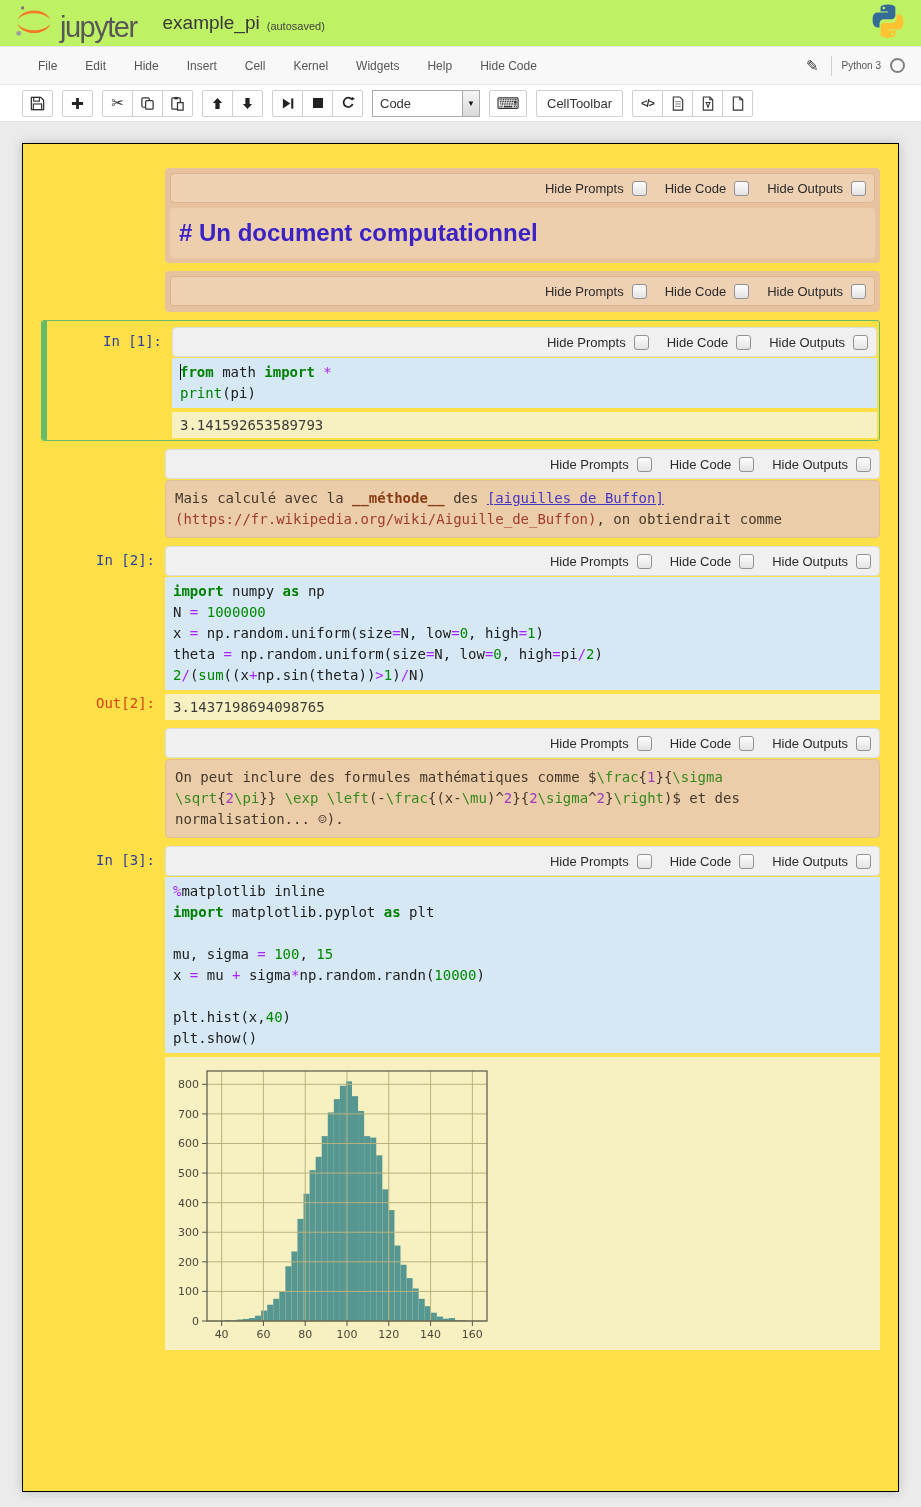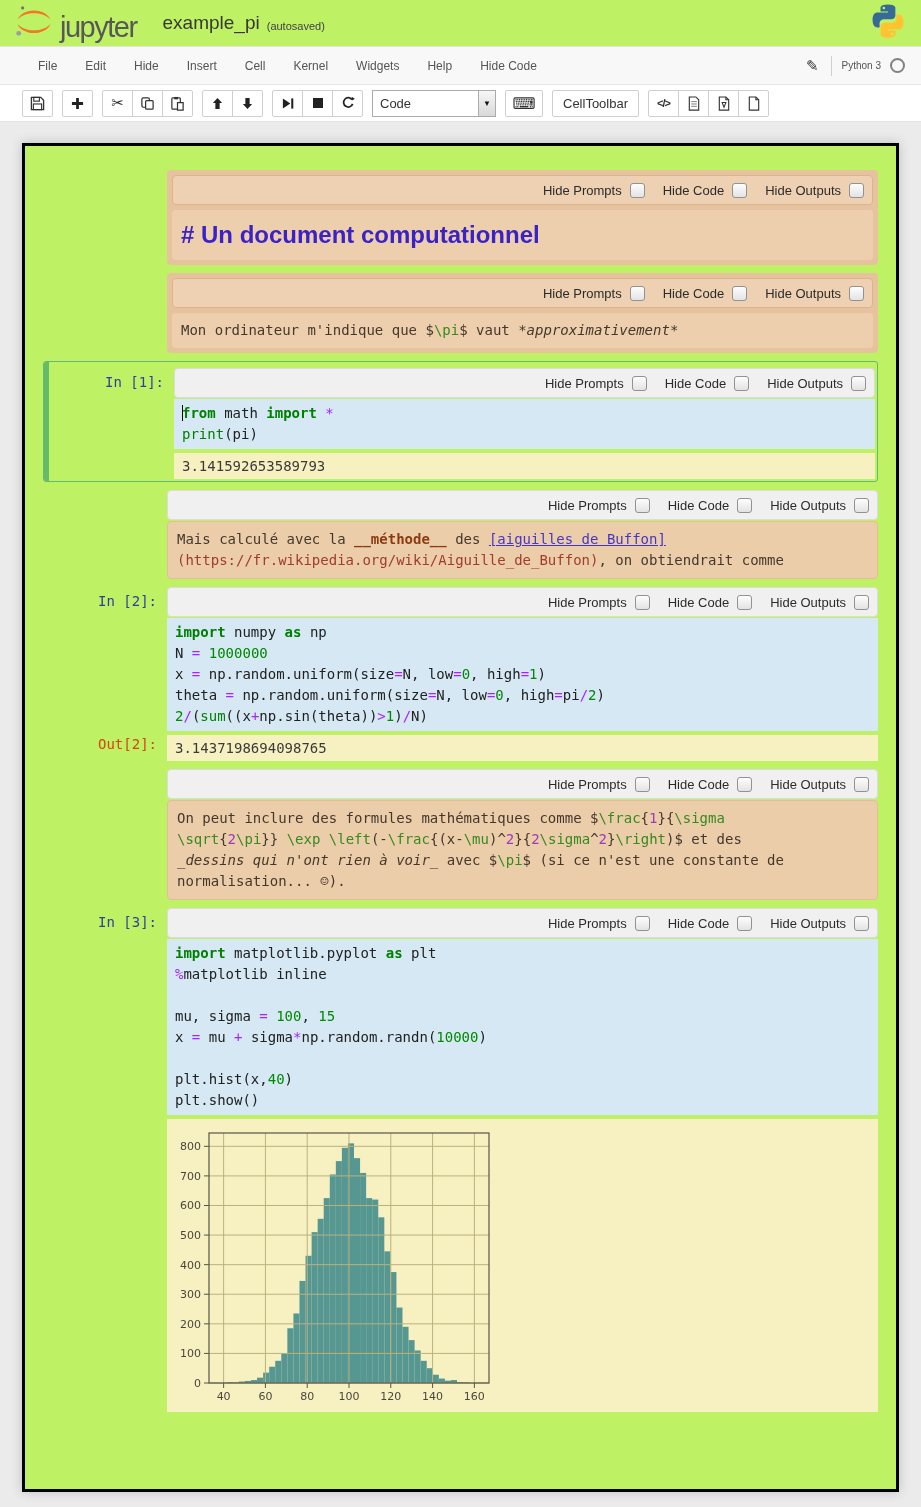--- a/index.html
+++ b/index.html
@@ -31,34 +31,34 @@
   #toolbar { height:37px; background:#fff; display:flex; align-items:center;
     padding-left:22px; border-bottom:1px solid #e3e3e3;}
   .btn-group { display:flex; margin-right:9px; }
   .tbtn { height:27px; min-width:31px; background:#fff; border:1px solid #cfcfcf;
     display:flex; align-items:center; justify-content:center; color:#333; font-size:14px;
     margin-left:-1px; cursor:pointer; }
   .btn-group .tbtn:first-child { margin-left:0; border-radius:2px 0 0 2px;}
   .btn-group .tbtn:last-child { border-radius:0 2px 2px 0;}
   .btn-group .tbtn:only-child { border-radius:2px; }
   .tbtn svg { display:block; }
-  #celltype-select { width:124px; height:27px; border:1px solid #ababab; background:#fff;
+  #celltype-select { width:108px; height:27px; border:1px solid #ababab; background:#fff;
     display:flex; align-items:center; font-size:13px; color:#333; margin-right:9px; cursor:pointer;}
   #celltype-select .val { flex:1; padding-left:7px; }
   #celltype-select .arrow { width:17px; height:100%; border-left:1px solid #ababab;
     background:linear-gradient(#f6f6f6,#d9d9d9); display:flex; align-items:center;
     justify-content:center; font-size:8px; color:#111; }
   .tbtn.wide { min-width:38px; }
   .tbtn.label-btn { padding:0 10px; font-size:13px; }
   .code-glyph { font-size:11px; font-weight:bold; letter-spacing:-1px;}
 
   
   #site { background:#ebebeb; height:1424px; padding-top:21px; }
-  #notebook-container { width:877px; margin:0 auto; background:#bef264;
-    border:3px solid #000000; box-shadow:0 0 10px rgba(60,60,60,.25);
+  #notebook-container { width:877px; margin:0 auto; background:#fde047;
+    border:1px solid #000000; box-shadow:0 0 10px rgba(60,60,60,.25);
     height:1349px; padding:24px 0 10px 0; overflow:hidden; }
 
   .cell { display:grid; grid-template-columns:124px 1fr; margin:0 18px 8px 18px;
     position:relative; }
   .cell.selected { border:1px solid #66BB6A; border-radius:3px; padding:6px 2px 2px 6px; }
   .cell.selected::before { content:''; position:absolute; left:0; top:0; bottom:0;
     width:5px; background:#66BB6A; border-radius:2px 0 0 2px; }
 
   .prompt-col { grid-column:1; text-align:right; padding:6px 10px 0 0;
     font-size:14px; }
@@ -281,23 +281,20 @@
           <div class="content-col" style="grid-area: 1 / 2;">
             <div class="tan-wrap">
               <div class="hide-bar">
                 <span>Hide Prompts</span>
                 <input class="cb" type="checkbox" style="">
                 <span>Hide Code</span>
                 <input class="cb" type="checkbox" style="">
                 <span>Hide Outputs</span>
                 <input class="cb" type="checkbox" style="">
               </div>
-              <div class="md-body">
-                <div><span class="sg-p">Mon ordinateur m'indique que $</span><span class="sg-tex">\pi</span><span class="sg-p">$ vaut </span><span class="sg-em">*approximativement*</span></div>
-              </div>
             </div>
           </div>
         </div>
         <div class="cell selected">
           <div class="prompt-col prompt-in mono" style="grid-area: 1 / 1;">In [1]:</div>
           <div class="content-col" style="grid-area: 1 / 2;">
             <div class="hide-bar">
               <span>Hide Prompts</span>
               <input class="cb" type="checkbox" style="">
               <span>Hide Code</span>
@@ -359,39 +356,38 @@
               <span>Hide Prompts</span>
               <input class="cb" type="checkbox" style="">
               <span>Hide Code</span>
               <input class="cb" type="checkbox" style="">
               <span>Hide Outputs</span>
               <input class="cb" type="checkbox" style="">
             </div>
             <div class="md-body md-standalone">
               <div><span class="sg-p">On peut inclure des formules mathématiques comme $</span><span class="sg-tex">\frac</span><span class="sg-p">{</span><span class="sg-texn">1</span><span class="sg-p">}{</span><span class="sg-tex">\sigma</span></div>
               <div><span class="sg-tex">\sqrt</span><span class="sg-p">{</span><span class="sg-texn">2</span><span class="sg-tex">\pi</span><span class="sg-p">}} </span><span class="sg-tex">\exp</span><span class="sg-p"> </span><span class="sg-tex">\left</span><span class="sg-p">(-</span><span class="sg-tex">\frac</span><span class="sg-p">{(x-</span><span class="sg-tex">\mu</span><span class="sg-p">)^</span><span class="sg-texn">2</span><span class="sg-p">}{</span><span class="sg-texn">2</span><span class="sg-tex">\sigma</span><span class="sg-p">^</span><span class="sg-texn">2</span><span class="sg-p">}</span><span class="sg-tex">\right</span><span class="sg-p">)$ et des</span></div>
-              <div><span class="sg-em">_dessins qui n'ont rien à voir_</span><span class="sg-p"> avec $</span><span class="sg-tex">\pi</span><span class="sg-p">$ (si ce n'est une constante de</span></div>
               <div><span class="sg-p">normalisation... ☺).</span></div>
             </div>
           </div>
         </div>
         <div class="cell">
           <div class="prompt-col prompt-in mono" style="grid-area: 1 / 1;">In [3]:</div>
           <div class="content-col" style="grid-area: 1 / 2;">
             <div class="hide-bar">
               <span>Hide Prompts</span>
               <input class="cb" type="checkbox" style="">
               <span>Hide Code</span>
               <input class="cb" type="checkbox" style="">
               <span>Hide Outputs</span>
               <input class="cb" type="checkbox" style="">
             </div>
             <div class="code-area">
+              <div><span class="sg-o">%</span><span class="sg-p">matplotlib inline</span></div>
               <div><span class="sg-k">import</span><span class="sg-p"> matplotlib.pyplot </span><span class="sg-k">as</span><span class="sg-p"> plt</span></div>
-              <div><span class="sg-o">%</span><span class="sg-p">matplotlib inline</span></div>
               <div>&nbsp;</div>
               <div><span class="sg-p">mu, sigma </span><span class="sg-o">=</span><span class="sg-p"> </span><span class="sg-n">100</span><span class="sg-p">, </span><span class="sg-n">15</span></div>
               <div><span class="sg-p">x </span><span class="sg-o">=</span><span class="sg-p"> mu </span><span class="sg-o">+</span><span class="sg-p"> sigma</span><span class="sg-o">*</span><span class="sg-p">np.random.randn(</span><span class="sg-n">10000</span><span class="sg-p">)</span></div>
               <div>&nbsp;</div>
               <div><span class="sg-p">plt.hist(x,</span><span class="sg-n">40</span><span class="sg-p">)</span></div>
               <div><span class="sg-p">plt.show()</span></div>
             </div>
           </div>
           <div class="prompt-col prompt-out mono" style="grid-area: 2 / 1;"></div>
           <div class="out-box plot" style="grid-area: 2 / 2;"><svg width="640" height="282">

